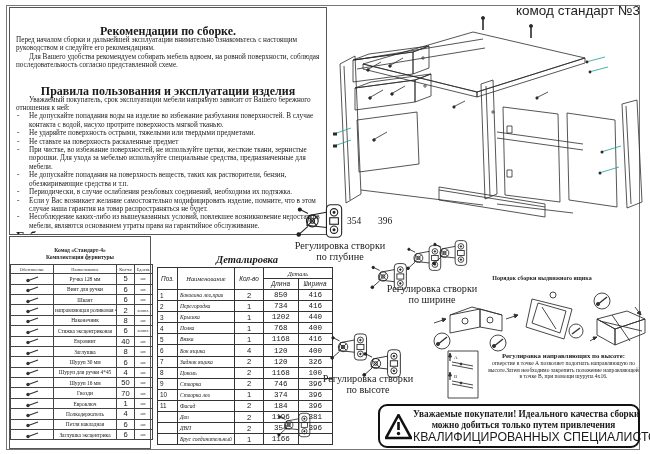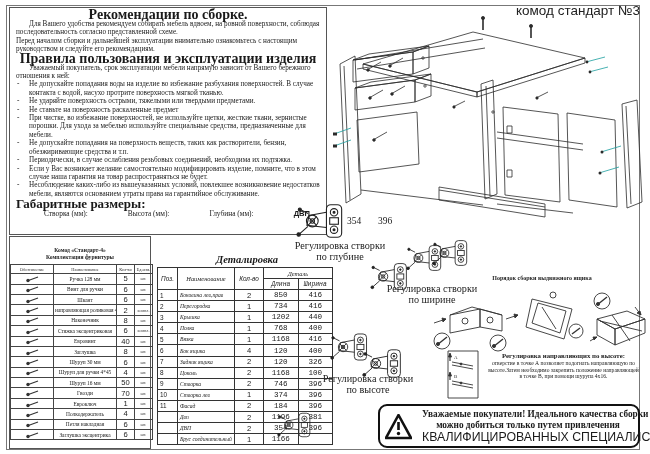--- a/index.html
+++ b/index.html
@@ -4,21 +4,21 @@
 <style>
   html,body{margin:0;padding:0;background:#e8e8e8;}
   .page{position:relative;width:650px;height:454px;background:#fff;overflow:hidden;
         font-family:"Liberation Serif",serif;color:#1a1a1a;}
   .abs{position:absolute;}
   .outer-border{left:6px;top:5px;width:632px;height:443px;border:1px solid #777;}
 
   
   .text-box{left:9px;top:7px;width:318px;height:228px;border:1px solid #555;
             padding:2px 6px 0 6px;font-size:7.2px;line-height:8.4px;overflow:hidden;box-sizing:border-box;}
-  .tb-title{text-align:center;font-weight:bold;font-size:14px;line-height:10px;}
+  .tb-title{text-align:center;font-weight:bold;font-size:12px;line-height:10px;margin-top:16px;}
   .tb-p{text-align:left;}
   .tb-p.ind{text-indent:13px;}
   .bullet{position:relative;padding-left:13px;}
   .bullet .dash{position:absolute;left:1px;top:0;}
   .dims-title{text-align:left;font-weight:bold;font-size:13px;line-height:10px;margin-top:1px;}
   .dims-row{display:flex;justify-content:space-between;padding:0 10px 0 28px;font-size:7.4px;line-height:9px;}
   .dvp-flag{font-family:"Liberation Sans",sans-serif;font-weight:bold;font-size:7.6px;}
 
   
   .page-title{left:516px;top:3px;width:124px;font-family:"Liberation Sans",sans-serif;
@@ -54,40 +54,40 @@
   
   .lbl{font-size:10.2px;text-align:center;line-height:11px;color:#222;}
   .dim-num{font-size:9.5px;color:#222;}
   .drawer-title{left:474px;top:275px;width:136px;text-align:center;font-weight:bold;font-size:6px;color:#222;}
   .rails-text{left:487px;top:352px;width:153px;text-align:center;}
   .rails-title{font-weight:bold;font-size:6.8px;line-height:8px;}
   .rails-body{font-size:5.6px;line-height:6.6px;color:#222;}
 
   
   .warn-box{left:378px;top:404px;width:262px;height:44px;border:2px solid #111;border-radius:9px;
-            box-sizing:border-box;padding:3px 4px 0 42px;}
+            box-sizing:border-box;padding:3px 4px 0 33px;}
   .warn-l12{font-weight:bold;font-size:9.3px;line-height:10.5px;text-align:center;white-space:nowrap;}
   .warn-l3{font-family:"Liberation Sans",sans-serif;font-size:12.3px;line-height:14px;text-align:center;white-space:nowrap;}
   .warn-ic{position:absolute;left:5px;top:8px;}
 
   svg{display:block;}
   .sketch line,.sketch polyline,.sketch polygon,.sketch path,.sketch rect,.sketch circle{vector-effect:non-scaling-stroke;}
 </style>
 </head>
 <body>
 
 <div class="page">
   <div class="abs outer-border"></div>
 
   <div class="abs page-title">комод стандарт №3</div>
 
   <div class="abs text-box">
     <div class="tb-title">Рекомендации по сборке.</div>
+    <div class="tb-p">Перед началом сборки и дальнейшей эксплуатации внимательно ознакомьтесь с настоящим руководством и следуйте его рекомендациям.</div>
     <div class="tb-p ind">Для Вашего удобства рекомендуем собирать мебель вдвоем, на ровной поверхности, соблюдая последовательность согласно представленной схеме.</div>
-    <div class="tb-p">Перед началом сборки и дальнейшей эксплуатации внимательно ознакомьтесь с настоящим руководством и следуйте его рекомендациям.</div>
     <div class="tb-title">Правила пользования и эксплуатации изделия</div>
     <div class="tb-p ind">Уважаемый покупатель, срок эксплуатации мебели напрямую зависит от Вашего бережного отношения к ней:</div>
     <div>
         <div class="bullet"><span class="dash">-</span><span>Не допускайте попадания воды на изделие во избежание разбухания поверхностей. В случае контакта с водой, насухо протрите поверхность мягкой тканью.</span></div>
         <div class="bullet"><span class="dash">-</span><span>Не ударяйте поверхность острыми, тяжелыми или твердыми предметами.</span></div>
         <div class="bullet"><span class="dash">-</span><span>Не ставьте на поверхность раскаленные предмет</span></div>
         <div class="bullet"><span class="dash">-</span><span>При чистке, во избежание поверхностей, не используйте щетки, жесткие ткани, зернистые порошки. Для ухода за мебелью используйте специальные средства, предназначенные для мебели.</span></div>
         <div class="bullet"><span class="dash">-</span><span>Не допускайте попадания на поверхность веществ, таких как растворители, бензин, обезжиривающие средства и т.п.</span></div>
         <div class="bullet"><span class="dash">-</span><span>Периодически, в случае ослабления резьбовых соединений, необходима их подтяжка.</span></div>
         <div class="bullet"><span class="dash">-</span><span>Если у Вас возникает желание самостоятельно модифицировать изделие, помните, что в этом случае наша гарантия на товар распространяться не будет.</span></div>

